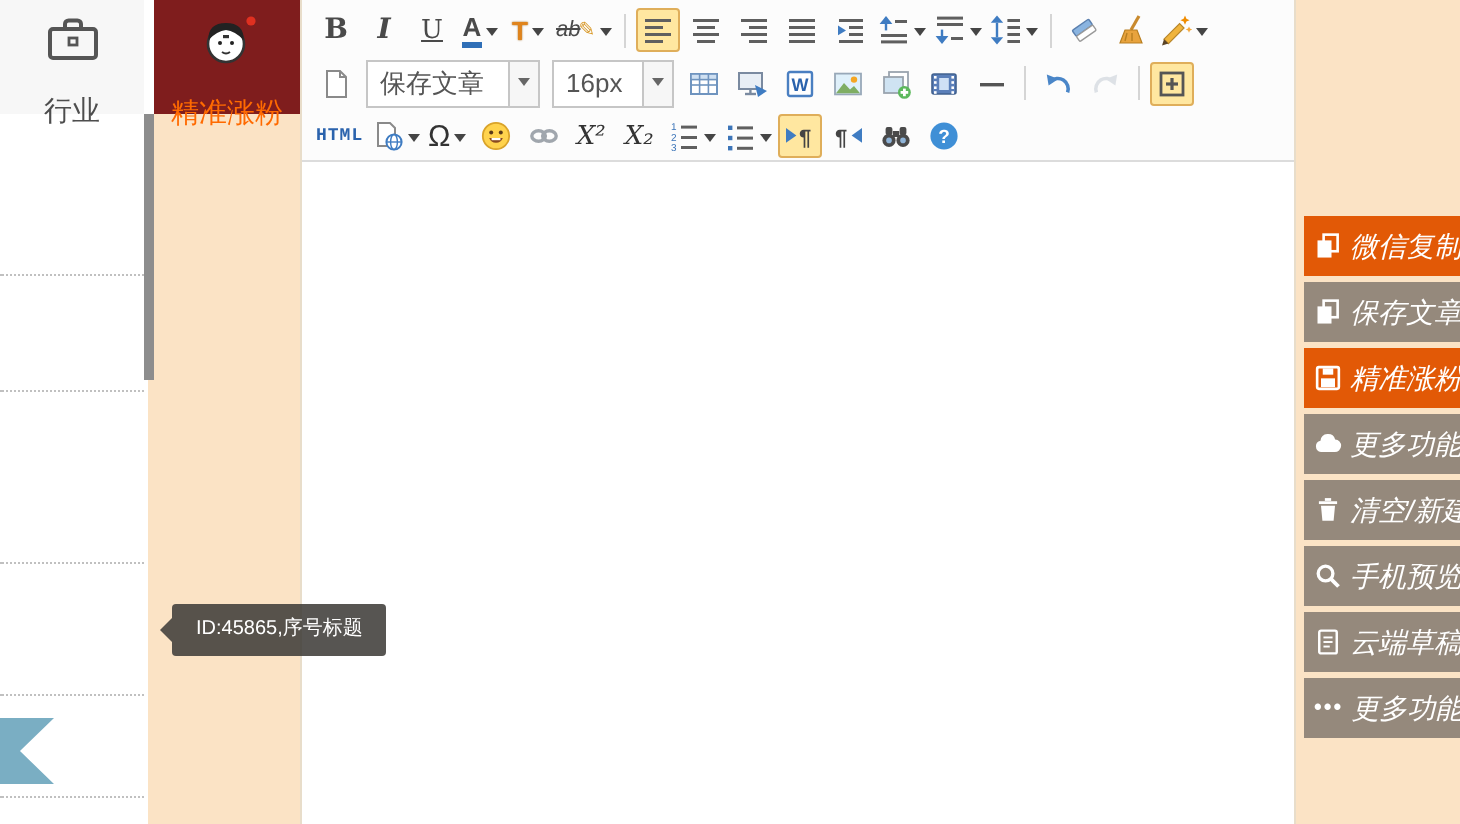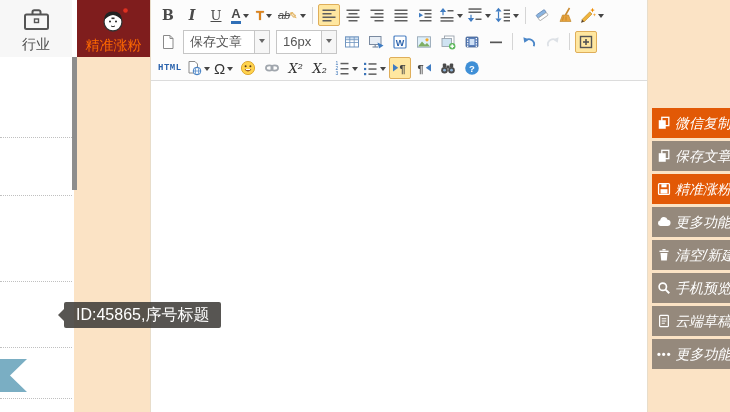--- a/index.html
+++ b/index.html
@@ -4,29 +4,29 @@
 <style>
   html,body{margin:0;padding:0;}
   .screen{position:relative;width:730px;height:412px;background:#fbe3c5;overflow:hidden;
           font-family:"Liberation Sans","DejaVu Sans",sans-serif;-webkit-font-smoothing:antialiased;}
   
   .sidebar{position:absolute;left:0;top:0;width:74px;height:412px;background:#fff;}
   .side-tabs{position:absolute;left:0;top:0;width:150px;height:57px;display:flex;background:#fff;z-index:2;}
   .side-tab{display:flex;flex-direction:column;align-items:center;justify-content:flex-start;padding-top:7px;box-sizing:border-box;height:57px;cursor:pointer;}
   .tab-industry{width:72px;background:#f7f7f7;margin-right:5px;}
   .tab-fans{width:73px;background:#7f1d1d;}
-  .side-label{font-size:14px;color:#4d4d4d;margin-top:5px;line-height:1;}
+  .side-label{font-size:14px;color:#4d4d4d;margin-top:16px;line-height:1;}
   .side-label.orange{color:#ff6a00;}
   .scroll-thumb{position:absolute;left:72px;top:57px;width:5px;height:133px;background:#8d8d8d;z-index:3;}
   .dotted{position:absolute;left:0;width:72px;height:0;border-top:1px dotted #c0c0c0;}
   .ribbon{position:absolute;left:0;top:359px;width:27px;height:33px;background:#7aaec3;
           clip-path:polygon(0 0,100% 0,37% 50%,100% 100%,0 100%);}
   
-  .tooltip{position:absolute;left:64px;top:302px;height:26px;line-height:26px;background:rgba(62,60,56,.87);
-           color:#fff;font-size:16px;padding:0 12px;border-radius:2px;z-index:6;white-space:nowrap;}
+  .tooltip{position:absolute;left:86px;top:302px;height:26px;line-height:26px;background:rgba(62,60,56,.87);
+           color:#fff;font-size:10px;padding:0 12px;border-radius:2px;z-index:6;white-space:nowrap;}
   .tooltip-arrow{position:absolute;left:-6px;top:7px;width:0;height:0;border:6px solid transparent;
                  border-left:none;border-right:6px solid rgba(62,60,56,.87);}
   
   .editor{position:absolute;left:150px;top:0;width:498px;height:412px;background:#fff;
           border-left:1px solid #e8ddca;border-right:1px solid #e8ddca;box-sizing:border-box;}
   .toolbar{height:81px;background:#fcfcfc;border-bottom:1px solid #dcdcdc;box-sizing:border-box;padding:2px 0 0 5px;}
   .tb-row{display:flex;align-items:center;height:26px;}
   .tb-row.mid{height:27px;}
   .tb-btn{display:inline-flex;align-items:center;justify-content:center;min-width:20px;height:20px;
           margin:0 1px;border:1px solid transparent;border-radius:2px;cursor:pointer;flex:none;}

